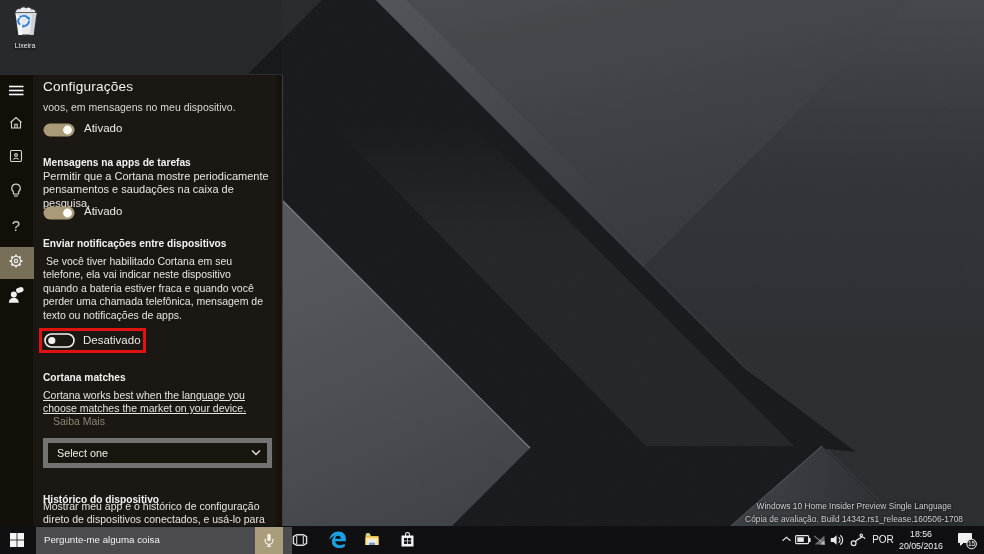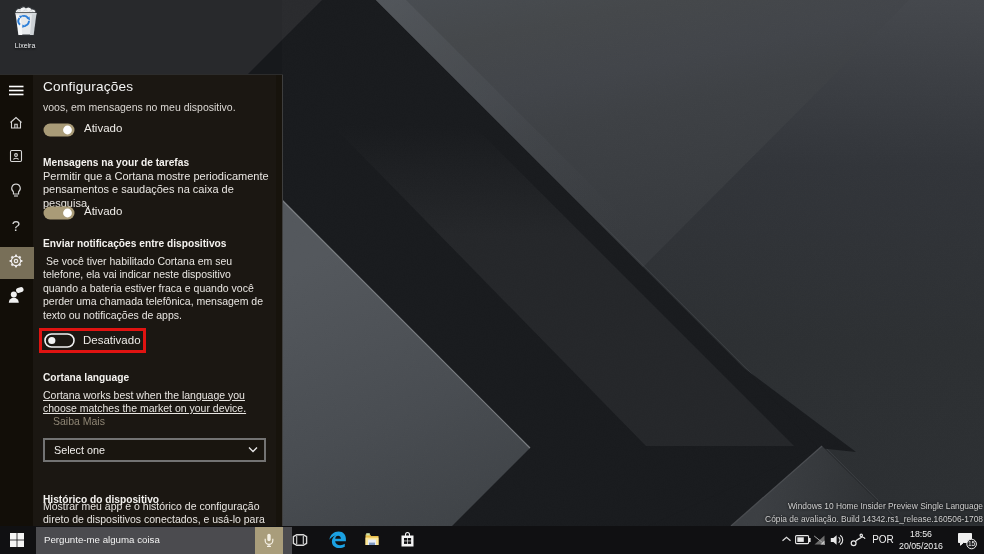--- a/index.html
+++ b/index.html
@@ -161,57 +161,57 @@
 
     <div class="abs" style="left:43px;top:8px;color:#f4f4f4;font-size:13.6px;letter-spacing:0.2px;">Configurações</div>
     <div class="abs" style="left:43px;top:29.5px;color:#dcd8d4;font-size:10.5px;">voos, em mensagens no meu dispositivo.</div>
 
     <svg class="abs" style="left:43px;top:51.5px" width="32" height="14" viewBox="0 0 32 14">
       <rect x="0.5" y="0.5" width="31" height="13" rx="6.5" fill="#a99b77"></rect>
       <circle cx="24.5" cy="7" r="4.4" fill="#ffffff"></circle>
     </svg>
     <div class="abs" style="left:84px;top:51px;color:#eeebe7;font-size:11.5px;">Ativado</div>
 
-    <div class="abs" style="left:43px;top:85.5px;color:#f4f2ef;font-size:10.2px;font-weight:bold;">Mensagens na your de tarefas</div>
+    <div class="abs" style="left:43px;top:85.5px;color:#f4f2ef;font-size:10.2px;font-weight:bold;">Mensagens na apps de tarefas</div>
     <div class="abs" style="left:43px;top:99px;color:#e8e5e1;font-size:11px;line-height:13.4px;">Permitir que a Cortana mostre periodicamente<br>pensamentos e saudações na caixa de pesquisa.</div>
 
     <svg class="abs" style="left:43px;top:134.5px" width="32" height="14" viewBox="0 0 32 14">
       <rect x="0.5" y="0.5" width="31" height="13" rx="6.5" fill="#a99b77"></rect>
       <circle cx="24.5" cy="7" r="4.4" fill="#ffffff"></circle>
     </svg>
     <div class="abs" style="left:84px;top:134px;color:#eeebe7;font-size:11.5px;">Ativado</div>
 
     <div class="abs" style="left:43px;top:166.5px;color:#f4f2ef;font-size:10.2px;font-weight:bold;">Enviar notificações entre dispositivos</div>
     <div class="abs" style="left:43px;top:184px;color:#e8e5e1;font-size:10.5px;line-height:13.4px;">&nbsp;Se você tiver habilitado Cortana em seu<br>telefone, ela vai indicar neste dispositivo<br>quando a bateria estiver fraca e quando você<br>perder uma chamada telefônica, mensagem de<br>texto ou notificações de apps.</div>
 
     <div class="abs" style="left:38.5px;top:257px;width:101px;height:19px;border:3px solid #e01311;"></div>
 
     <svg class="abs" style="left:44px;top:261.5px" width="31" height="15" viewBox="0 0 31 15">
       <rect x="1" y="1" width="29" height="13" rx="6.5" fill="none" stroke="#f2f2f2" stroke-width="1.6"></rect>
       <circle cx="7.8" cy="7.5" r="3.6" fill="#f2f2f2"></circle>
     </svg>
     <div class="abs" style="left:83px;top:262.5px;color:#eeebe7;font-size:11.5px;">Desativado</div>
 
-    <div class="abs" style="left:43px;top:301px;color:#f4f2ef;font-size:10.2px;font-weight:bold;">Cortana language</div>
+    <div class="abs" style="left:43px;top:301px;color:#f4f2ef;font-size:10.2px;font-weight:bold;">Cortana matches</div>
     <div class="abs" style="left:43px;top:317.5px;color:#e8e5e1;font-size:10.5px;line-height:13.4px;text-decoration:underline;">Cortana works best when the language you<br>choose matches the market on your device.</div>
     <div class="abs" style="left:53px;top:344px;color:#8e8574;font-size:10.5px;">Saiba Mais</div>
 
-    <div class="abs" style="left:43px;top:367px;width:219px;height:20px;border:2px solid #737373;background:#19150f;">
+    <div class="abs" style="left:43px;top:367px;width:219px;height:20px;border:5px solid #737373;background:#19150f;">
       <div class="abs" style="left:9px;top:3.5px;color:#f0eeeb;font-size:10.8px;">Select one</div>
       <svg class="abs" style="left:203px;top:6px" width="10" height="8" viewBox="0 0 10 8">
         <path d="M1 1.5 L5 5.5 L9 1.5" stroke="#e8e8e8" stroke-width="1.3" fill="none"></path>
       </svg>
     </div>
 
     <div class="abs" style="left:43px;top:415px;color:#f4f2ef;font-size:10.2px;font-weight:bold;margin-top:8px;">Histórico do dispositivo</div>
     <div class="abs" style="left:43px;top:428.5px;color:#e8e5e1;font-size:10.5px;line-height:13.4px;">Mostrar meu app e o histórico de configuração<br>direto de dispositivos conectados, e usá-lo para</div>
   </div>
   </div>
 
-  <div class="abs" style="right:1px;top:499.5px;text-align:right;color:#cfcfcf;font-size:8.4px;line-height:13.4px;text-shadow:0 0 3px #000;">
+  <div class="abs" style="right:21px;top:499.5px;text-align:center;color:#cfcfcf;font-size:8.4px;line-height:13.4px;text-shadow:0 0 3px #000;">
     Windows 10 Home Insider Preview Single Language<br>
     Cópia de avaliação. Build 14342.rs1_release.160506-1708
   </div>
 
   <div class="abs" id="taskbar" style="left:0;top:526px;width:984px;height:28px;background:#101012;">
 
     <svg class="abs" style="left:10px;top:7px" width="14" height="14" viewBox="0 0 14 14">
       <rect x="0" y="0" width="6.6" height="6.6" fill="#f4f4f4"></rect>
         <rect x="7.4" y="0" width="6.6" height="6.6" fill="#f4f4f4"></rect>
       <rect x="0" y="7.4" width="6.6" height="6.6" fill="#f4f4f4"></rect>

